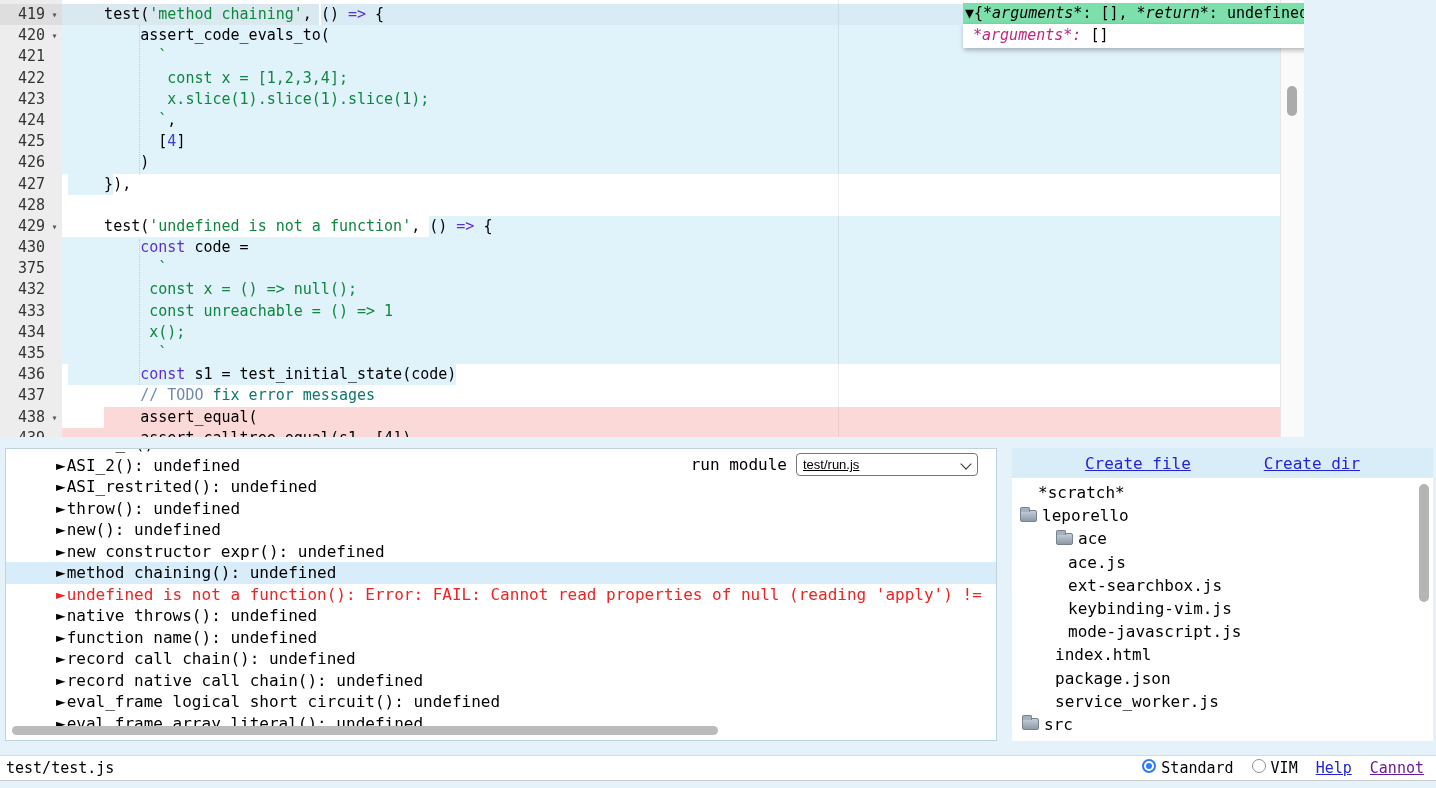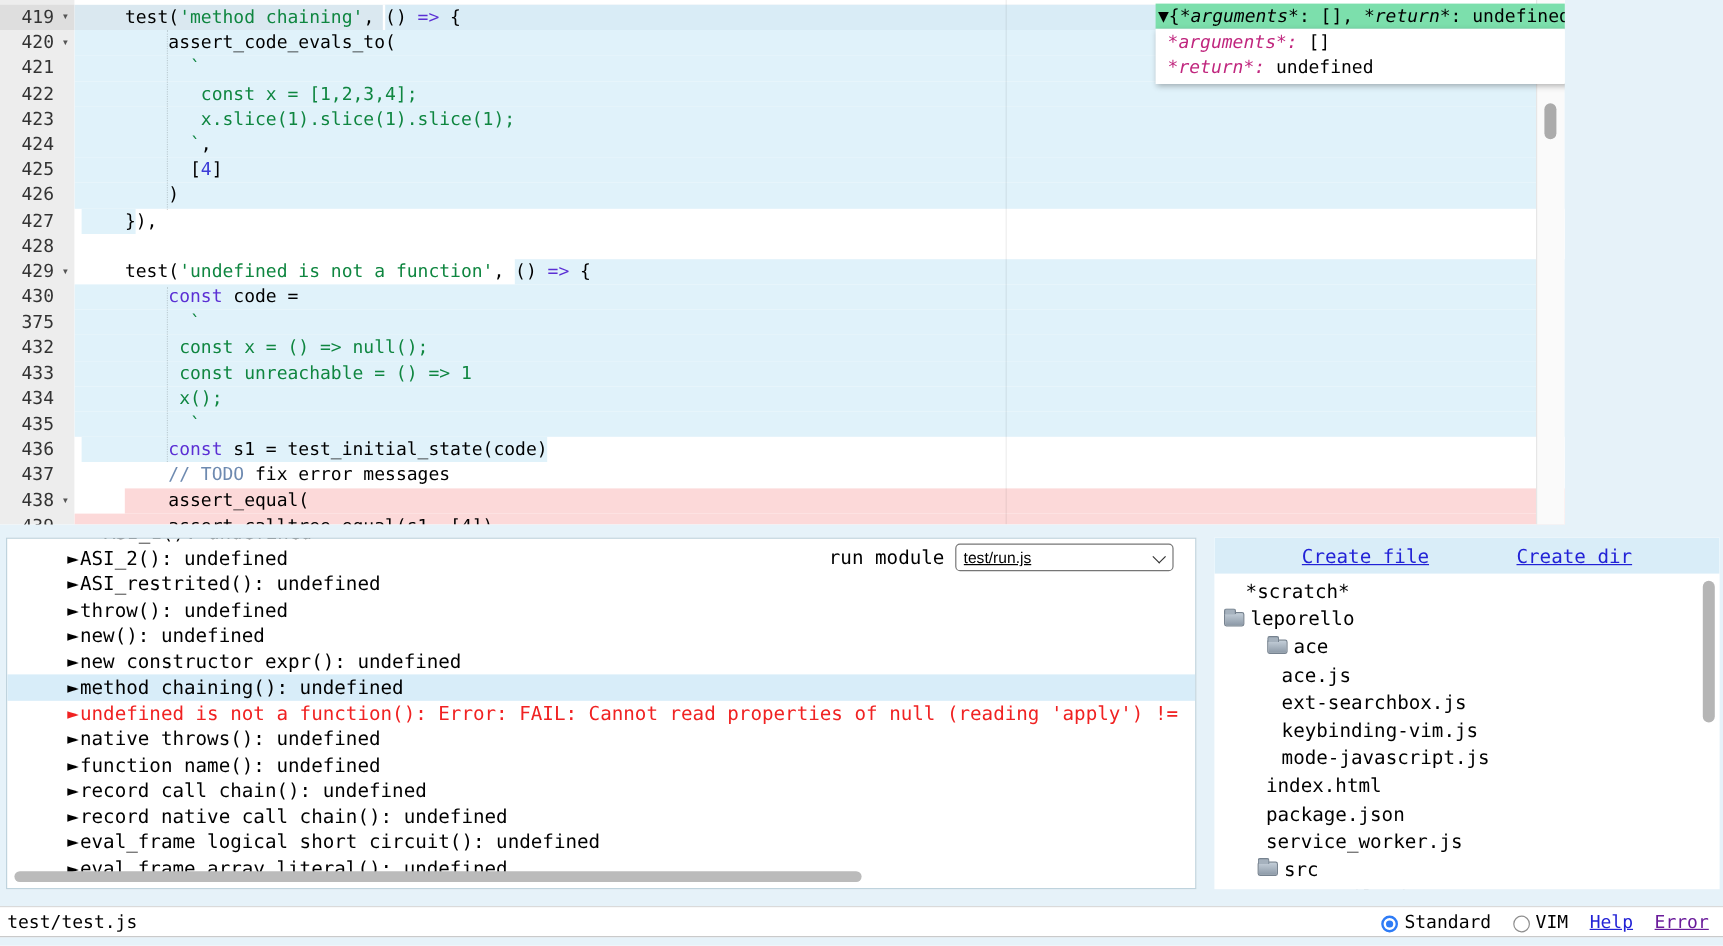--- a/index.html
+++ b/index.html
@@ -26,21 +26,21 @@
   .seg { white-space:pre; }
   .seg.grow { flex:1; }
   .seg.hlb { background:#e0f2fa; }
   .seg.hlp { background:#fcd9d9; }
   .seg.act2 { background:#d9ecf6; box-shadow:-2px 0 0 #ffffff; }
   .tk-p { color:#000; }
   .tk-s { color:#0f8640; }
   .tk-k { color:#5b2fd4; }
   .tk-n { color:#3c3cd8; }
   .tk-cs { color:#6e8ab0; }
-  .tk-cg { color:#000000;text-align:right; }
+  .tk-cg { color:#0f766e;text-align:right; }
   #ruler { position:absolute; left:838px; top:0; width:1px; height:437px; background:rgba(0,0,0,0.07); z-index:2; }
   .indent-guide { position:absolute; width:0; border-left:1px dotted rgba(0,0,0,0.15); z-index:1; }
 
   #editor-scrollbar { position:absolute; right:0; top:0; width:24px; height:437px; background:#fafafa; border-left:1px solid #e6e6e6; }
   #editor-scrollbar .thumb { position:absolute; left:6px; top:86px; width:10px; height:30px; background:#ababab; border-radius:5px; }
 
   
   #tooltip { position:absolute; left:963px; top:3px; width:376px; z-index:5; font-size:15px; }
   #tooltip .tt-header { height:21.2px; line-height:21.2px; background:#7cdfac; padding-left:2px; white-space:pre; cursor:pointer; }
   #tooltip .tt-header .em { font-style:italic; }
@@ -81,21 +81,21 @@
   .folder-ic::before { content:""; position:absolute; left:-1px; top:-4px; width:8px; height:4px;
     background:#a5b1bd; border:1px solid #76828f; border-bottom:none; border-radius:2px 2px 0 0; }
   #file-vscroll { position:absolute; right:4px; top:36px; width:10px; height:118px; background:#b5b5b5; border-radius:5px; }
 
   
   #status-bar { position:absolute; left:0; top:755px; width:1436px; height:26px; background:#fff;
     border-top:1px solid #dadada; border-bottom:1px solid #cacaca;
     display:flex; align-items:center; justify-content:space-between; font-size:15px;gap:28px; }
   #status-file { padding-left:6px; }
   #status-right { display:flex; align-items:center; gap:18px; padding-right:12px; }
-  .mode-option { display:flex; align-items:flex-end; gap:5px; cursor:pointer; }
+  .mode-option { display:flex; align-items:flex-start; gap:5px; cursor:pointer; }
   .radio { width:14px; height:14px; border-radius:50%; border:1px solid #8f8f8f; background:#fff; position:relative; flex:none; }
   .radio.on { border:2px solid #2f7cf6; }
   .radio.on::after { content:""; position:absolute; left:2px; top:2px; width:6px; height:6px; border-radius:50%; background:#2f7cf6; }
   #status-right a { text-decoration:underline; cursor:pointer; }
   a.lnk-blue { color:#2222d6; }
   a.lnk-purple { color:#6a1b9a; }
 </style>
 </head>
 <body>
 
@@ -214,21 +214,20 @@
     <div id="ruler"></div>
     <div class="indent-guide" style="left:139px;top:25px;height:150px;"></div>
     <div class="indent-guide" style="left:139px;top:239px;height:146px;"></div>
     <div id="editor-scrollbar">
       <div class="thumb"></div>
     </div>
     <div id="tooltip">
       <div class="tt-header"><span>▼{</span><span class="em">*arguments*</span><span>: [], </span><span class="em">*return*</span><span>: undefined}</span></div>
       <div class="tt-body">
           <div class="tt-row"><span class="tt-key">*arguments*:</span><span> []</span></div>
-          <div class="tt-row"><span class="tt-key">*return*:</span><span> undefined</span></div>
         </div>
     </div>
   </div>
 
   <div id="out-panel">
     <div id="run-module">
       <label>run module</label>
       <span class="select-wrap">
         <select>
           <option>test/run.js</option>
@@ -263,35 +262,35 @@
         <div class="tree-row" style="padding-left: 26px;"><span>*scratch*</span></div>
         <div class="tree-row" style="padding-left: 8px;"><span class="folder-ic"></span><span>leporello</span></div>
         <div class="tree-row" style="padding-left: 28px; margin-left: 16px;"><span class="folder-ic"></span><span>ace</span></div>
         <div class="tree-row" style="padding-left: 56px;"><span>ace.js</span></div>
         <div class="tree-row" style="padding-left: 56px;"><span>ext-searchbox.js</span></div>
         <div class="tree-row" style="padding-left: 56px;"><span>keybinding-vim.js</span></div>
         <div class="tree-row" style="padding-left: 56px;"><span>mode-javascript.js</span></div>
         <div class="tree-row" style="padding-left: 43px;"><span>index.html</span></div>
         <div class="tree-row" style="padding-left: 43px;"><span>package.json</span></div>
         <div class="tree-row" style="padding-left: 43px;"><span>service_worker.js</span></div>
-        <div class="tree-row" style="padding-left: 36px;"><span class="folder-ic"></span><span>src</span></div>
+        <div class="tree-row" style="padding-left: 10px;"><span class="folder-ic"></span><span>src</span></div>
         <div class="tree-row" style="padding-left: 56px;"><span>ast_utils.js</span></div>
       </div>
     <div id="file-vscroll"></div>
   </div>
 
   <div id="status-bar">
     <span id="status-file">test/test.js</span>
     <span id="status-right">
         <span class="mode-option">
           <span class="radio on"></span>
           <span>Standard</span>
         </span>
         <span class="mode-option">
           <span class="radio"></span>
           <span>VIM</span>
         </span>
         <a class="lnk-blue">Help</a>
-        <a class="lnk-purple">Error</a>
+        <a class="lnk-purple">Cannot</a>
       </span>
   </div>
 
 </div>
 
 </body></html>

